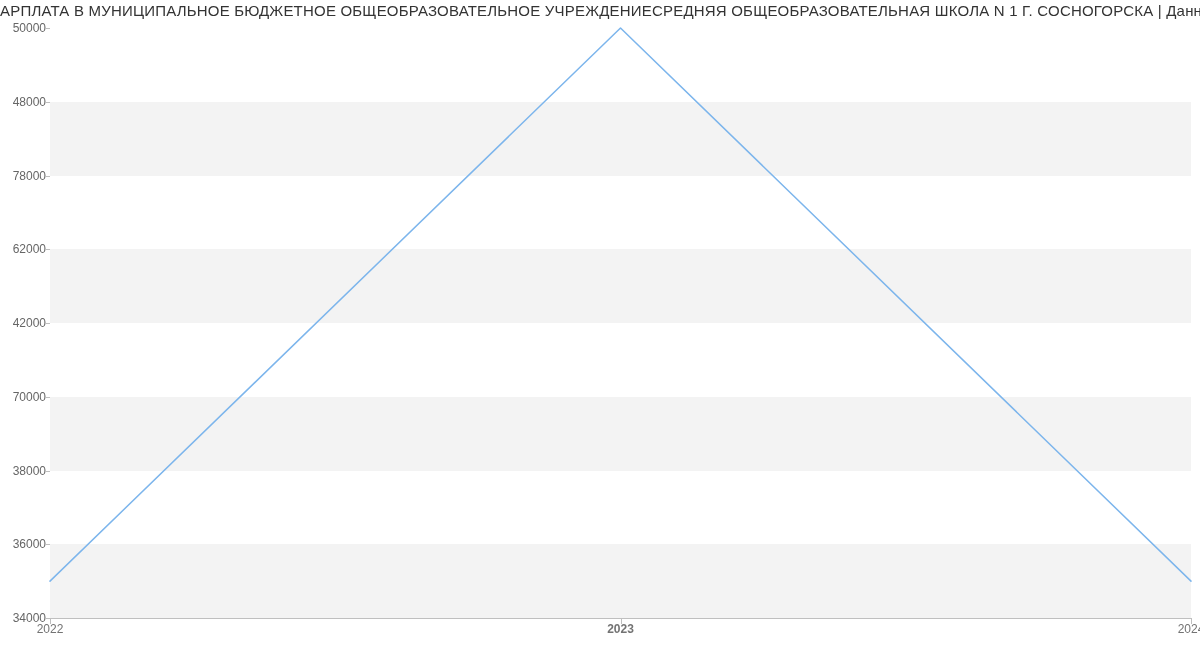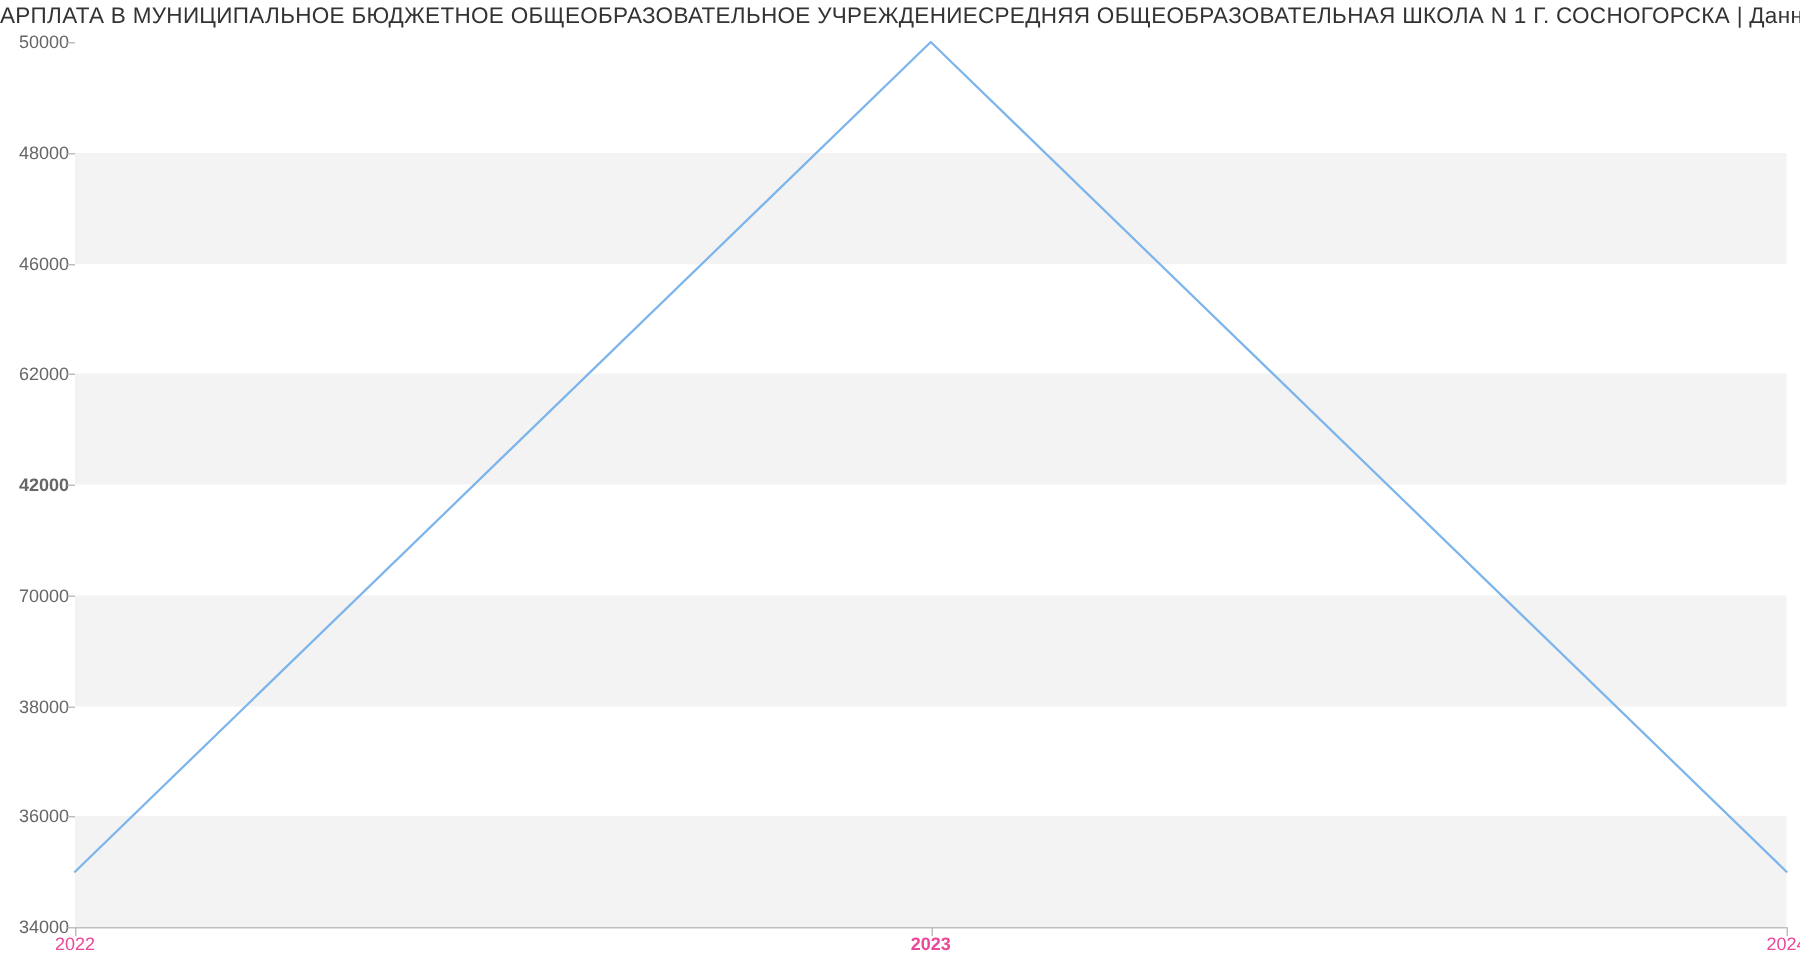--- a/index.html
+++ b/index.html
@@ -54,21 +54,21 @@
     position: absolute;
     left: 45px;
     width: 5px;
     height: 1px;
     background: #bfbfbf;
   }
   .x-tick-label {
     position: absolute;
     top: 622px;
     font-size: 12px;
-    color: #ec4899;
+    color: #737373;
     transform: translateX(-50%);
   }
   .x-tick-mark {
     position: absolute;
     top: 618px;
     width: 1px;
     height: 6px;
     background: #bfbfbf;
   }
   svg.line-layer {
@@ -105,25 +105,25 @@
   </div>
 
 <div class="y-tick-label" style="top: 618px;">34000</div>
     <div class="y-tick-mark" style="top: 618px;"></div>
     <div class="y-tick-label" style="top: 544.25px;">36000</div>
     <div class="y-tick-mark" style="top: 544.25px;"></div>
     <div class="y-tick-label" style="top: 470.5px;">38000</div>
     <div class="y-tick-mark" style="top: 470.5px;"></div>
     <div class="y-tick-label" style="top: 396.75px;">70000</div>
     <div class="y-tick-mark" style="top: 396.75px;"></div>
-    <div class="y-tick-label" style="top: 323px; font-weight: bold;">42000</div>
+    <div class="y-tick-label" style="top: 323px;">42000</div>
     <div class="y-tick-mark" style="top: 323px;"></div>
     <div class="y-tick-label" style="top: 249.25px;">62000</div>
     <div class="y-tick-mark" style="top: 249.25px;"></div>
-    <div class="y-tick-label" style="top: 175.5px;">46000</div>
+    <div class="y-tick-label" style="top: 175.5px;">78000</div>
     <div class="y-tick-mark" style="top: 175.5px;"></div>
     <div class="y-tick-label" style="top: 101.75px;">48000</div>
     <div class="y-tick-mark" style="top: 101.75px;"></div>
     <div class="y-tick-label" style="top: 28px;">50000</div>
     <div class="y-tick-mark" style="top: 28px;"></div>
     <div class="x-tick-label" style="left: 50px;">2022</div>
     <div class="x-tick-mark" style="left: 50px;"></div>
     <div class="x-tick-label" style="left: 620.5px; font-weight: bold;">2023</div>
     <div class="x-tick-mark" style="left: 620.5px;"></div>
     <div class="x-tick-label" style="left: 1191px;">2024</div>

